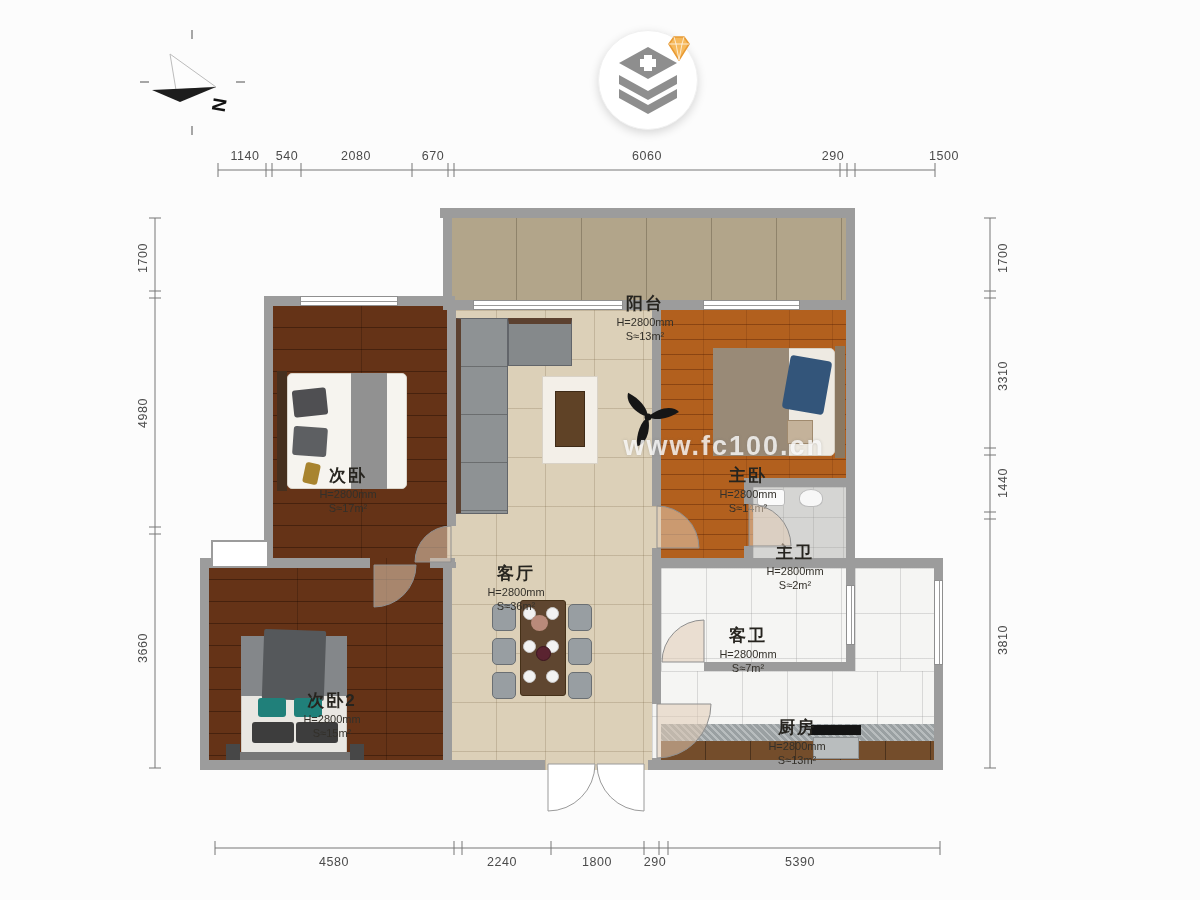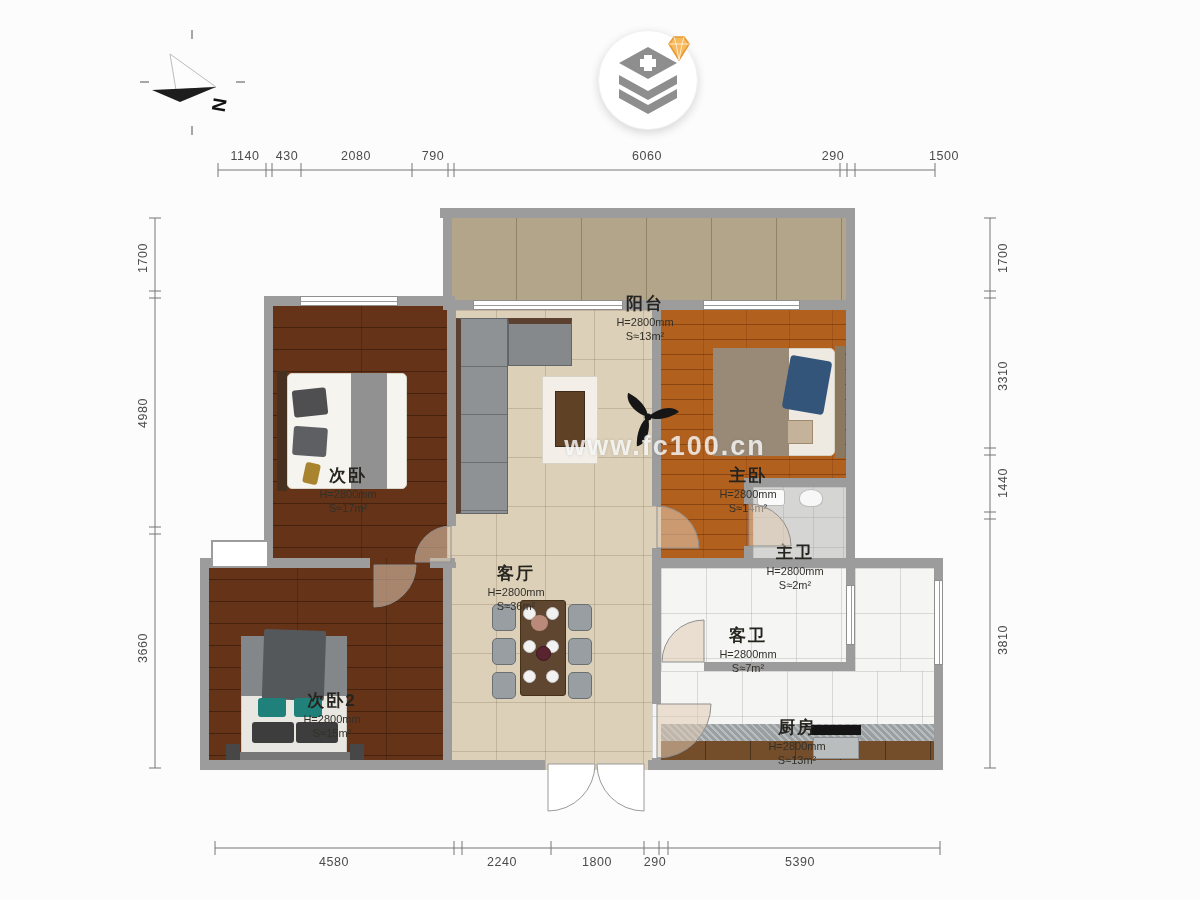--- a/index.html
+++ b/index.html
@@ -51,21 +51,21 @@
   .compass{position:absolute;left:140px;top:30px;z-index:50;}
   
   .logo{position:absolute;left:598px;top:30px;width:98px;height:98px;border-radius:50%;
         background:#fff;border:1px solid #f0f0f0;box-shadow:0 3px 10px rgba(0,0,0,.15);z-index:70;cursor:pointer;}
   .gem{position:absolute;left:663px;top:34px;z-index:71;}
   
   .wmark{position:absolute;left:505px;top:428px;width:320px;z-index:60;
          color:rgba(255,255,255,.78);text-shadow:0 0 3px rgba(110,110,110,.3);}
   .wmark-row{display:flex;align-items:center;gap:8px;}
   .wmark-brand{font-size:33px;font-weight:bold;letter-spacing:6px;}
-  .wmark-url{font-size:27px;font-weight:bold;letter-spacing:2px;text-align:center;margin-top:3px;}
+  .wmark-url{font-size:27px;font-weight:bold;letter-spacing:2px;text-align:right;margin-top:3px;}
 </style>
 </head>
 <body>
 
 <div class="stage">
 
   <svg class="compass" width="105" height="105" viewBox="0 0 105 105">
     <g stroke="#8a8a8a" stroke-width="1.5">
       <line x1="52" y1="0" x2="52" y2="9"></line>
         <line x1="52" y1="96" x2="52" y2="105"></line>
@@ -284,23 +284,23 @@
     <div class="rsub">H=2800mm</div>
     <div class="rsub">S≈13m²</div>
   </div>
   <div class="rlabel" style="left:332px;top:645px">
     <div class="rname">次卧2</div>
     <div class="rsub">H=2800mm</div>
     <div class="rsub">S≈15m²</div>
   </div>
 
   <span class="dim" style="left:245px;top:156px">1140</span>
-  <span class="dim" style="left:287px;top:156px">430</span>
+  <span class="dim" style="left:287px;top:156px">540</span>
   <span class="dim" style="left:356px;top:156px">2080</span>
-  <span class="dim" style="left:433px;top:156px">790</span>
+  <span class="dim" style="left:433px;top:156px">670</span>
   <span class="dim" style="left:647px;top:156px">6060</span>
   <span class="dim" style="left:833px;top:156px">290</span>
   <span class="dim" style="left:944px;top:156px">1500</span>
 
   <span class="dim" style="left:334px;top:862px">4580</span>
   <span class="dim" style="left:502px;top:862px">2240</span>
   <span class="dim" style="left:597px;top:862px">1800</span>
   <span class="dim" style="left:655px;top:862px">290</span>
   <span class="dim" style="left:800px;top:862px">5390</span>
 

